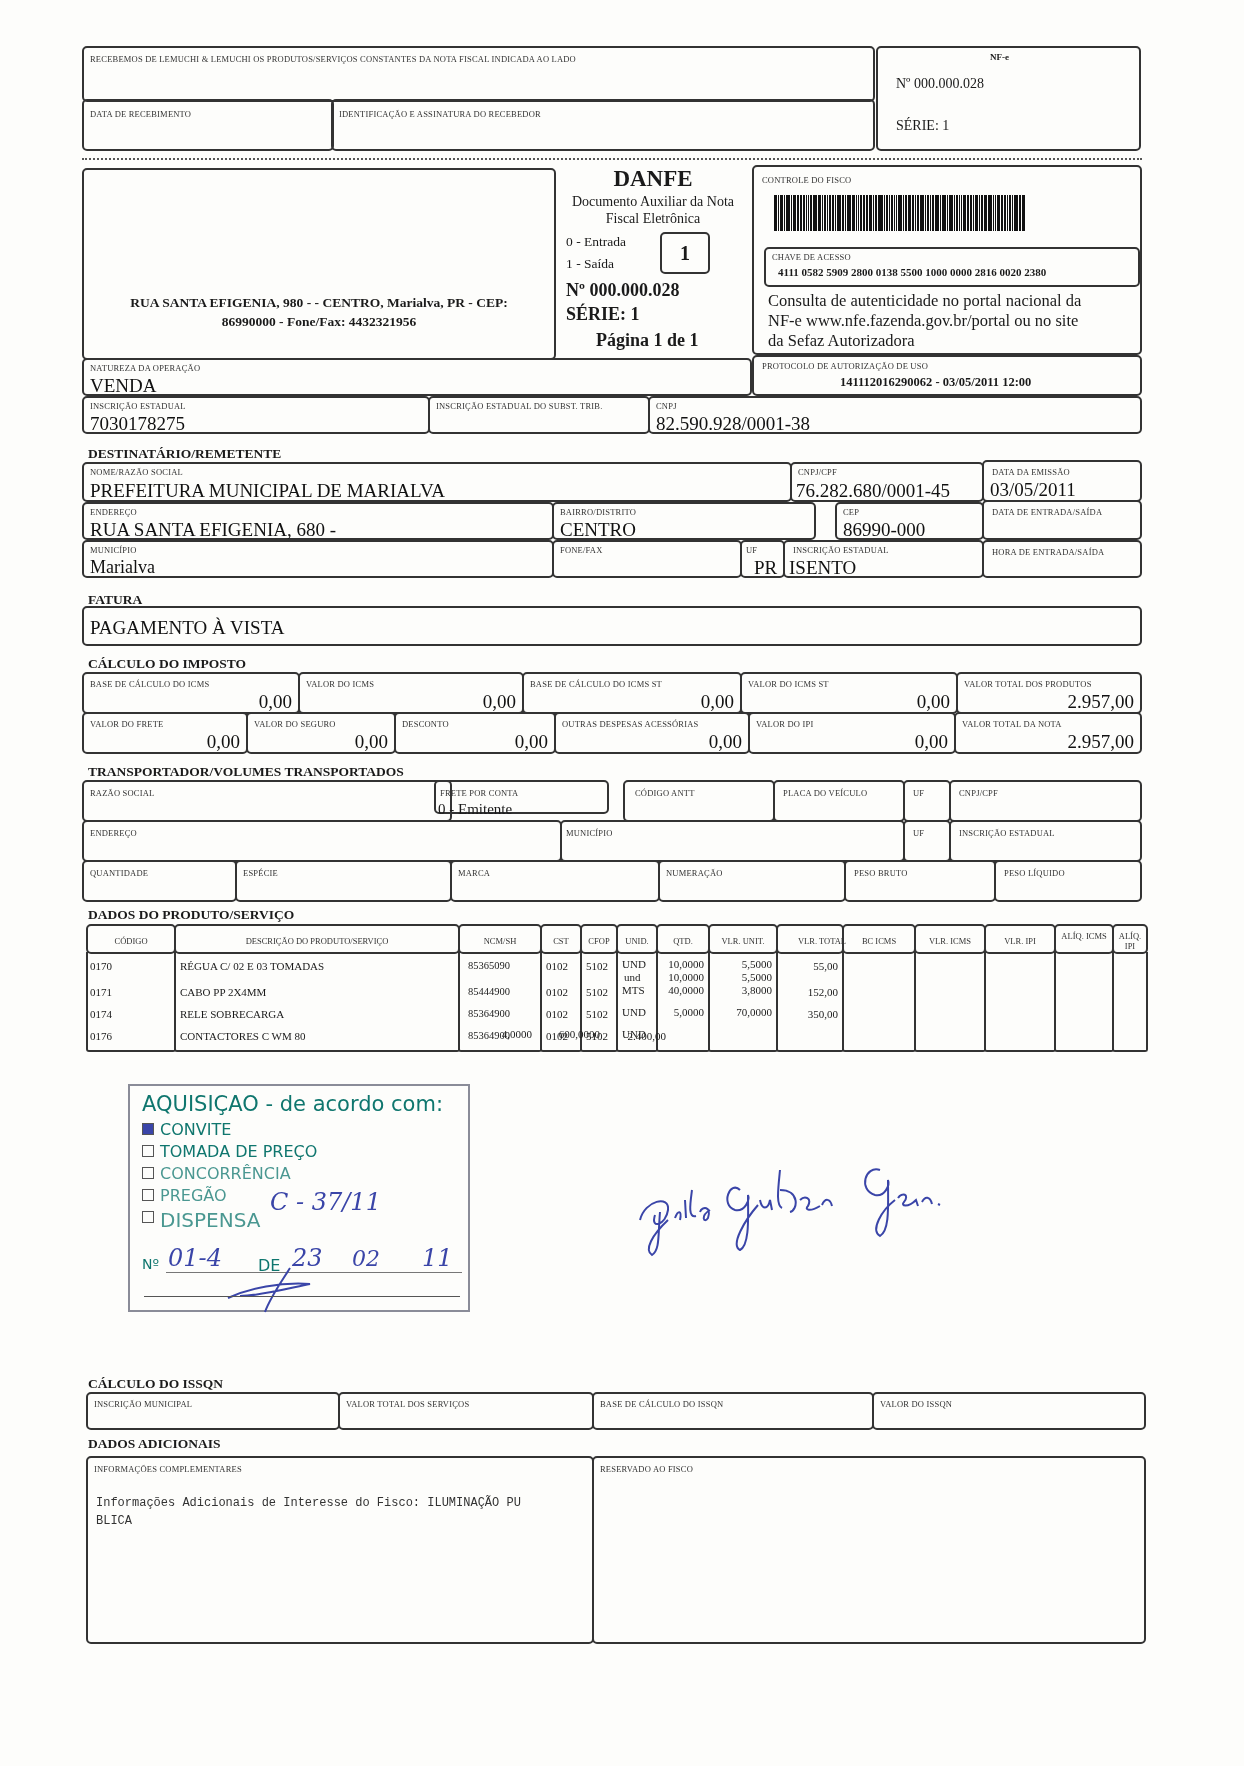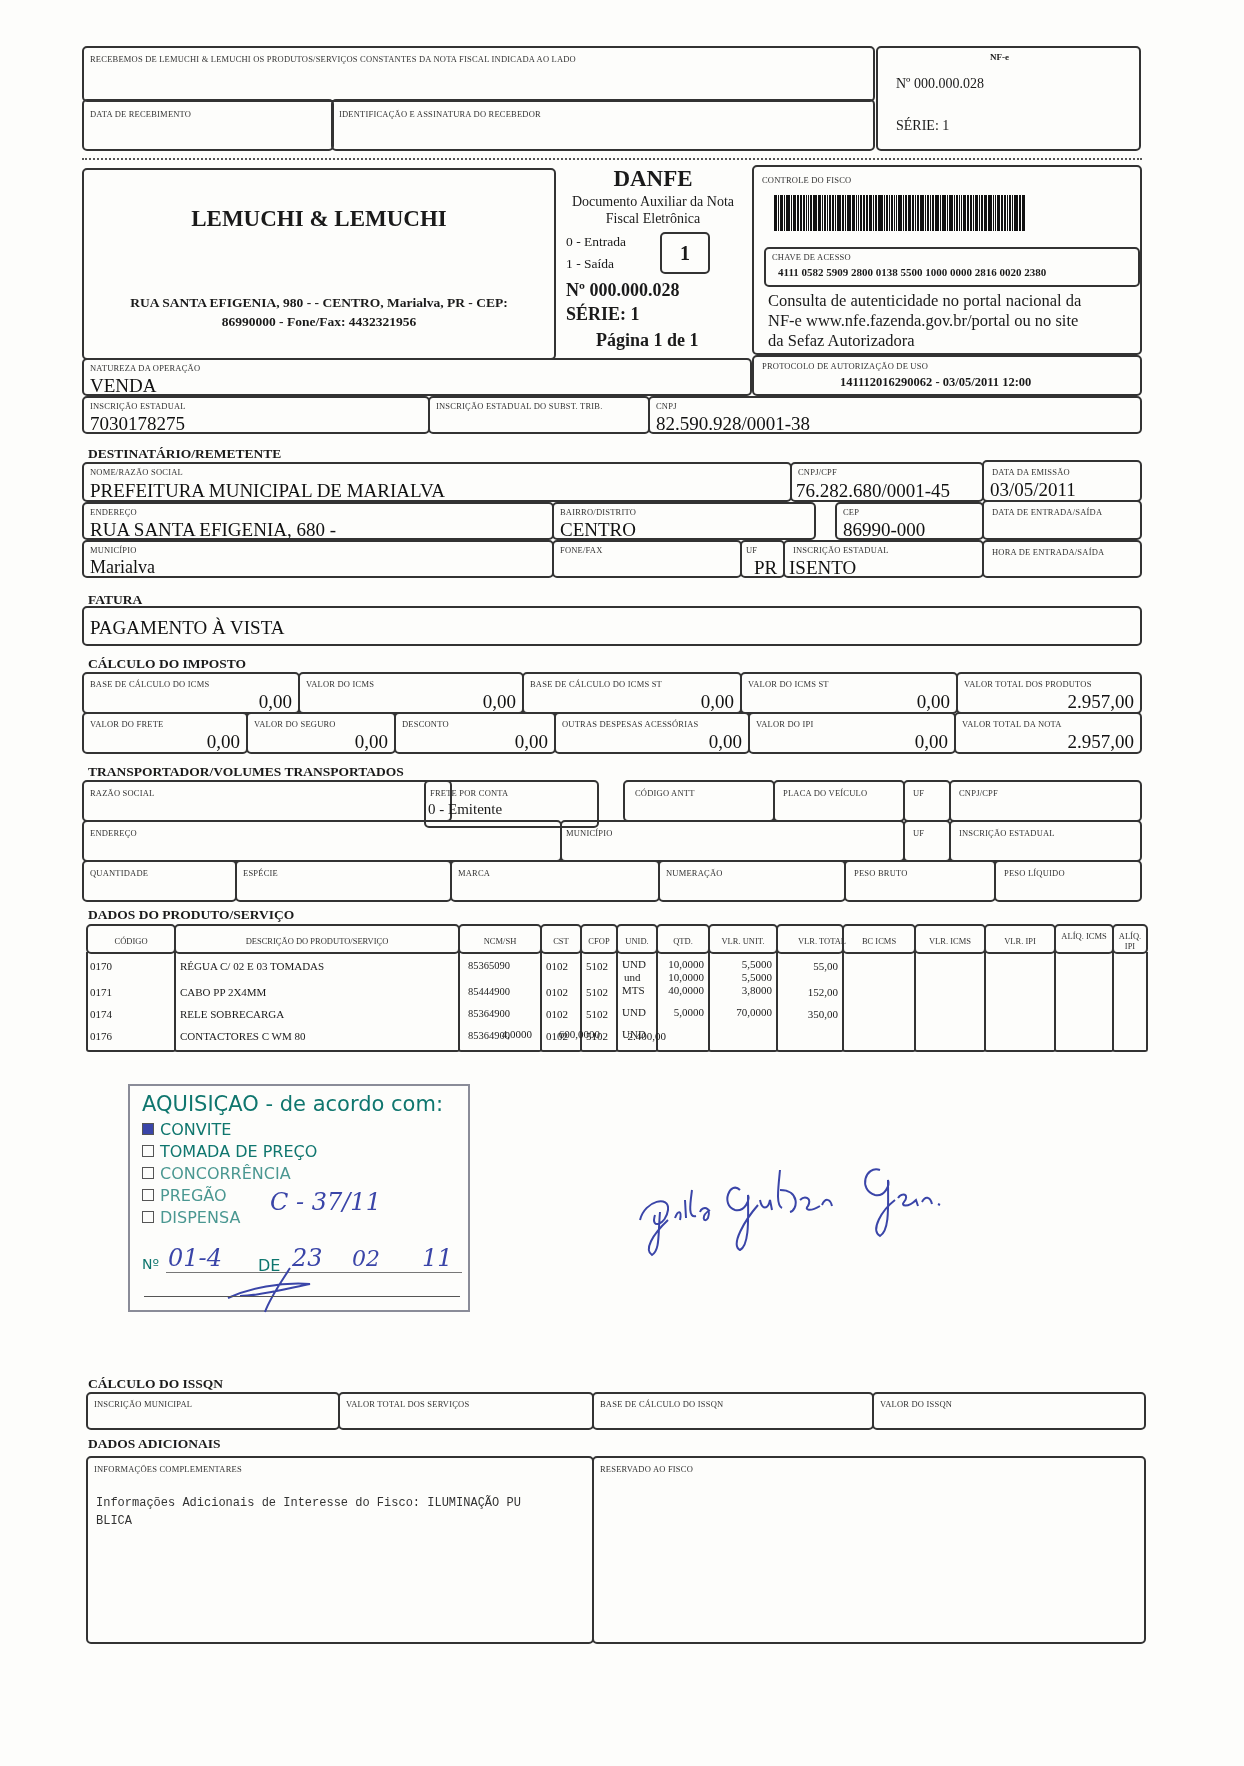--- a/index.html
+++ b/index.html
@@ -33,21 +33,20 @@
 </div>
 <div class="box" style="left:876px;top:46px;width:265px;height:105px;">
   <div class="abs" style="left:112px;top:4px;font-size:9px;font-weight:bold;">NF-e</div>
   <div class="abs" style="left:18px;top:28px;font-size:14px;">Nº 000.000.028</div>
   <div class="abs" style="left:18px;top:70px;font-size:14px;">SÉRIE: 1</div>
 </div>
 
 <div class="dotted" style="left:82px;top:158px;width:1060px;"></div>
 
 <div class="box" style="left:82px;top:168px;width:474px;height:192px;">
-  <div class="abs" style="left:0;width:470px;text-align:center;top:36px;font-size:23px;font-weight:bold;">LEMUCHI &amp; LEMUCHI</div>
   <div class="abs" style="left:0;width:470px;text-align:center;top:125px;font-size:13.5px;font-weight:bold;">RUA SANTA EFIGENIA, 980 -  - CENTRO, Marialva, PR - CEP:</div>
   <div class="abs" style="left:0;width:470px;text-align:center;top:144px;font-size:13.5px;font-weight:bold;">86990000 - Fone/Fax: 4432321956</div>
 </div>
 
 <div class="abs" style="left:556px;top:164px;width:194px;height:196px;">
   <div class="abs" style="left:0;width:194px;text-align:center;top:2px;font-size:23px;font-weight:bold;">DANFE</div>
   <div class="abs" style="left:0;width:194px;text-align:center;top:30px;font-size:14px;">Documento Auxiliar da Nota</div>
   <div class="abs" style="left:0;width:194px;text-align:center;top:47px;font-size:14px;">Fiscal Eletrônica</div>
   <div class="abs" style="left:10px;top:70px;font-size:13.5px;">0 - Entrada</div>
   <div class="abs" style="left:10px;top:92px;font-size:13.5px;">1 - Saída</div>
@@ -192,21 +191,21 @@
     <div class="box" style="left:954px;top:712px;width:188px;height:42px;">
       <div class="lbl" style="left:6px;top:5px;">VALOR TOTAL DA NOTA</div>
       <div class="valr" style="right:6px;top:17px;">2.957,00</div>
     </div>
   </div>
 
 <div class="sec" style="left:88px;top:764px;">TRANSPORTADOR/VOLUMES TRANSPORTADOS</div>
 <div class="box" style="left:82px;top:780px;width:370px;height:42px;">
   <div class="lbl" style="left:6px;top:6px;">RAZÃO SOCIAL</div>
 </div>
-<div class="box" style="left:424px;top:780px;width:175px;height:48px;text-align:center;">
+<div class="box" style="left:434px;top:780px;width:175px;height:34px;text-align:center;">
   <div class="lbl" style="left:4px;top:6px;">FRETE POR CONTA</div>
   <div class="abs" style="left:2px;top:19px;font-size:15px;">0 - Emitente</div>
 </div>
 <div class="box" style="left:623px;top:780px;width:152px;height:42px;">
   <div class="lbl" style="left:10px;top:6px;">CÓDIGO ANTT</div>
 </div>
 <div class="box" style="left:773px;top:780px;width:132px;height:42px;">
   <div class="lbl" style="left:8px;top:6px;">PLACA DO VEÍCULO</div>
 </div>
 <div class="box" style="left:903px;top:780px;width:48px;height:42px;">
@@ -360,21 +359,21 @@
   <div id="stamp-options">
       <div class="abs" style="left: 12px; top: 37px; width: 12px; height: 12px; border: 1.5px solid rgb(85, 85, 85); box-sizing: border-box; background: rgb(58, 69, 168);"></div>
       <div class="stamp" style="left:30px;top:34px;font-size:16px;">CONVITE</div>
       <div class="abs" style="left:12px;top:59px;width:12px;height:12px;border:1.5px solid #555;box-sizing:border-box;"></div>
       <div class="stamp" style="left:30px;top:56px;font-size:16px;">TOMADA DE PREÇO</div>
       <div class="abs" style="left:12px;top:81px;width:12px;height:12px;border:1.5px solid #555;box-sizing:border-box;"></div>
       <div class="stamp" style="left:30px;top:78px;font-size:16px;opacity:0.75;">CONCORRÊNCIA</div>
       <div class="abs" style="left:12px;top:103px;width:12px;height:12px;border:1.5px solid #555;box-sizing:border-box;"></div>
       <div class="stamp" style="left:30px;top:100px;font-size:16px;opacity:0.75;">PREGÃO</div>
       <div class="abs" style="left:12px;top:125px;width:12px;height:12px;border:1.5px solid #555;box-sizing:border-box;"></div>
-      <div class="stamp" style="left:30px;top:122px;font-size:16px;opacity:0.75;">DISPENSA</div>
+      <div class="stamp" style="left:30px;top:122px;font-size:20px;opacity:0.75;">DISPENSA</div>
     </div>
   <div class="hand" style="left:140px;top:102px;font-size:24px;">C - 37/11</div>
   <div class="stamp" style="left:12px;top:170px;font-size:14px;">Nº</div>
   <div class="hand" style="left:38px;top:158px;font-size:24px;">01-4</div>
   <div class="stamp" style="left:128px;top:170px;font-size:16px;">DE</div>
   <div class="hand" style="left:162px;top:158px;font-size:24px;">23</div>
   <div class="hand" style="left:222px;top:160px;font-size:22px;">02</div>
   <div class="hand" style="left:292px;top:158px;font-size:24px;">11</div>
   <div class="abs" style="left:36px;top:186px;width:296px;border-top:1px solid #777;"></div>
   <svg class="abs" style="left:90px;top:180px;" width="110" height="48" viewBox="0 0 110 48">

